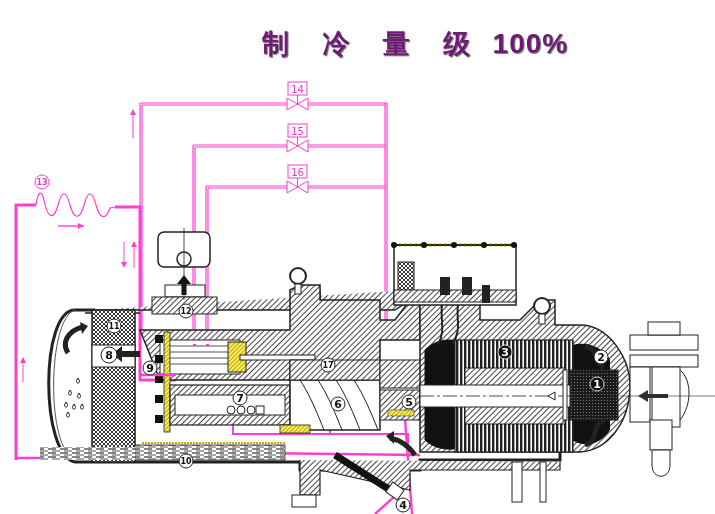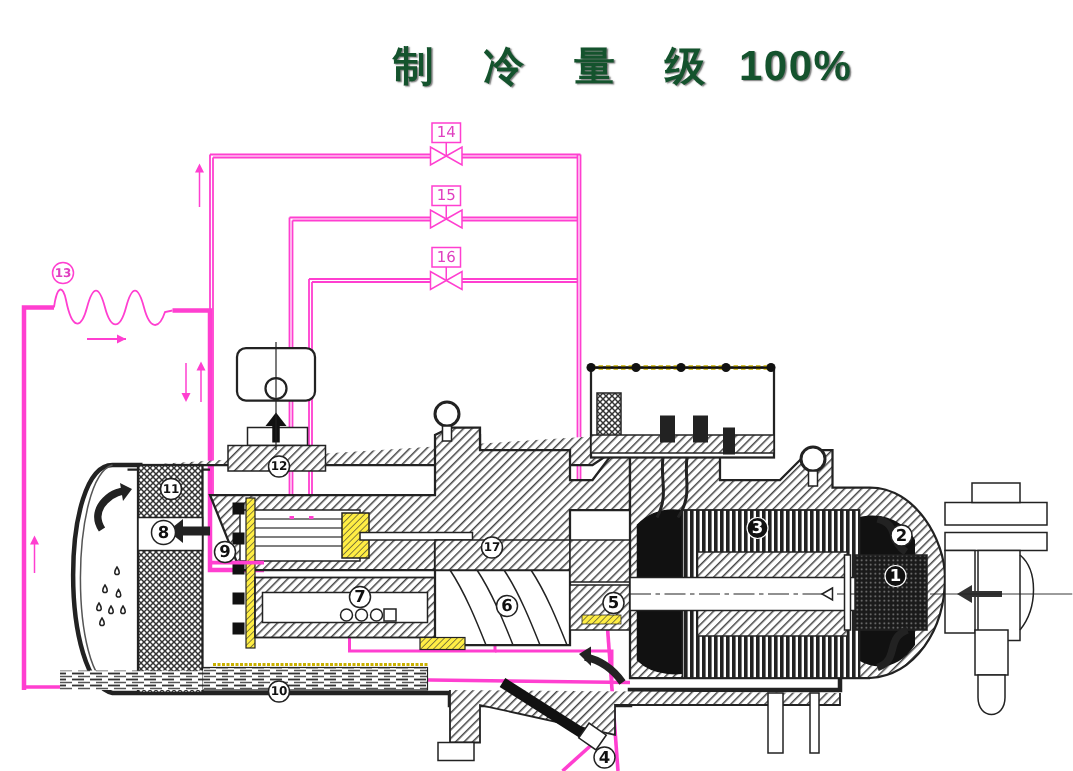--- a/index.html
+++ b/index.html
@@ -1,18 +1,18 @@
 <!DOCTYPE html>
 <html><head>
 <meta charset="utf-8">
 <style>
   html, body { margin:0; padding:0; background:#ffffff; }
   body { width:715px; height:514px; overflow:hidden; position:relative; font-family:"DejaVu Sans", sans-serif; }
   #title {
-    position:absolute; left:262px; top:26px; font-size:27px; font-weight:bold; color:#14532d;
+    position:absolute; left:262px; top:26px; font-size:27px; font-weight:bold; color:#701a75;
     letter-spacing:1px; white-space:nowrap; text-shadow:1px 1px 1px #777;
   }
   #title .cn { letter-spacing:12px; font-family:"DejaVu Sans", sans-serif; }
   #title .pct { font-family:"Liberation Sans", sans-serif; font-size:28px; }
   svg#diagram { position:absolute; left:0; top:0; }
   .lbl { font-family:"DejaVu Sans", sans-serif; font-size:11px; font-weight:bold; fill:#111; text-anchor:middle; dominant-baseline:central; }
   .plbl { font-family:"DejaVu Sans", sans-serif; font-size:10px; fill:#e040c0; text-anchor:middle; dominant-baseline:central; }
   .wlbl { font-family:"DejaVu Sans", sans-serif; font-size:11px; font-weight:bold; fill:#fff; text-anchor:middle; dominant-baseline:central; }
 </style>
 </head>

